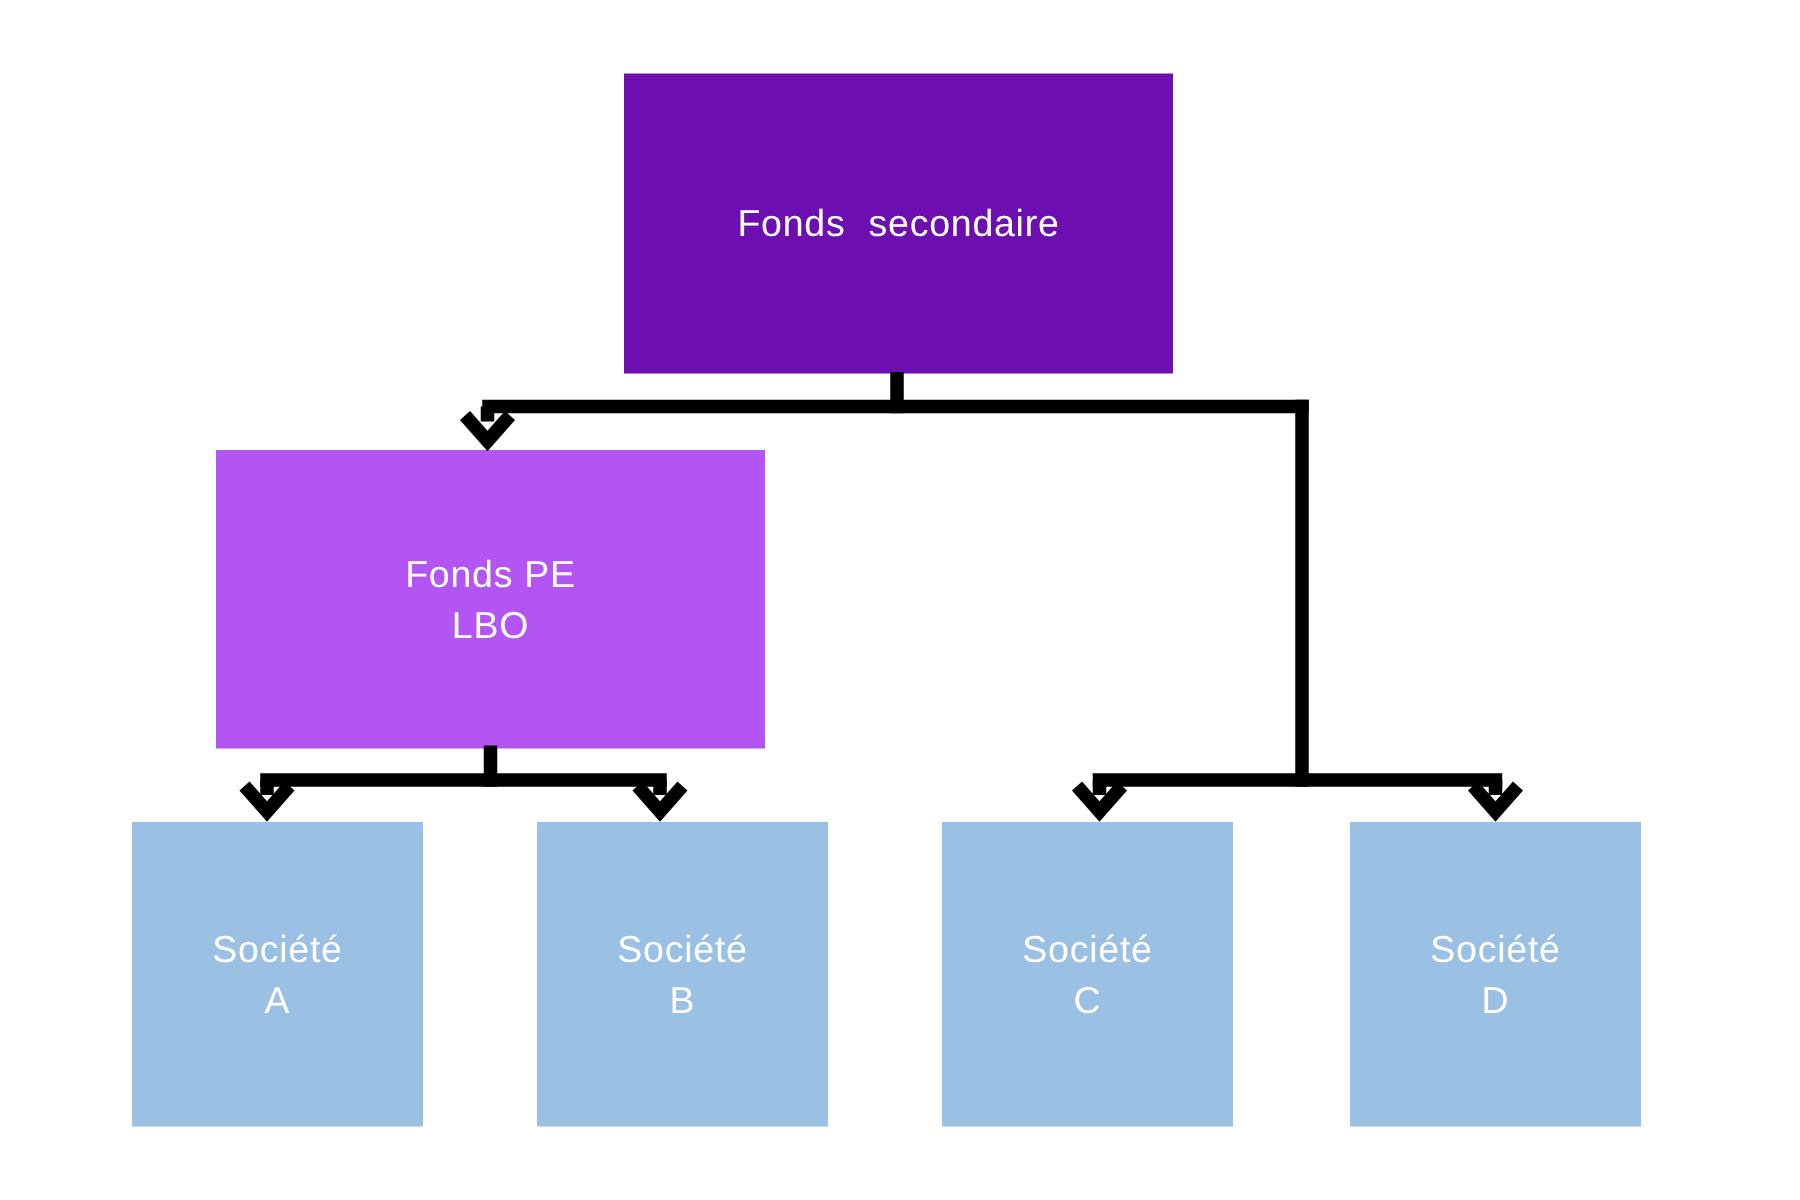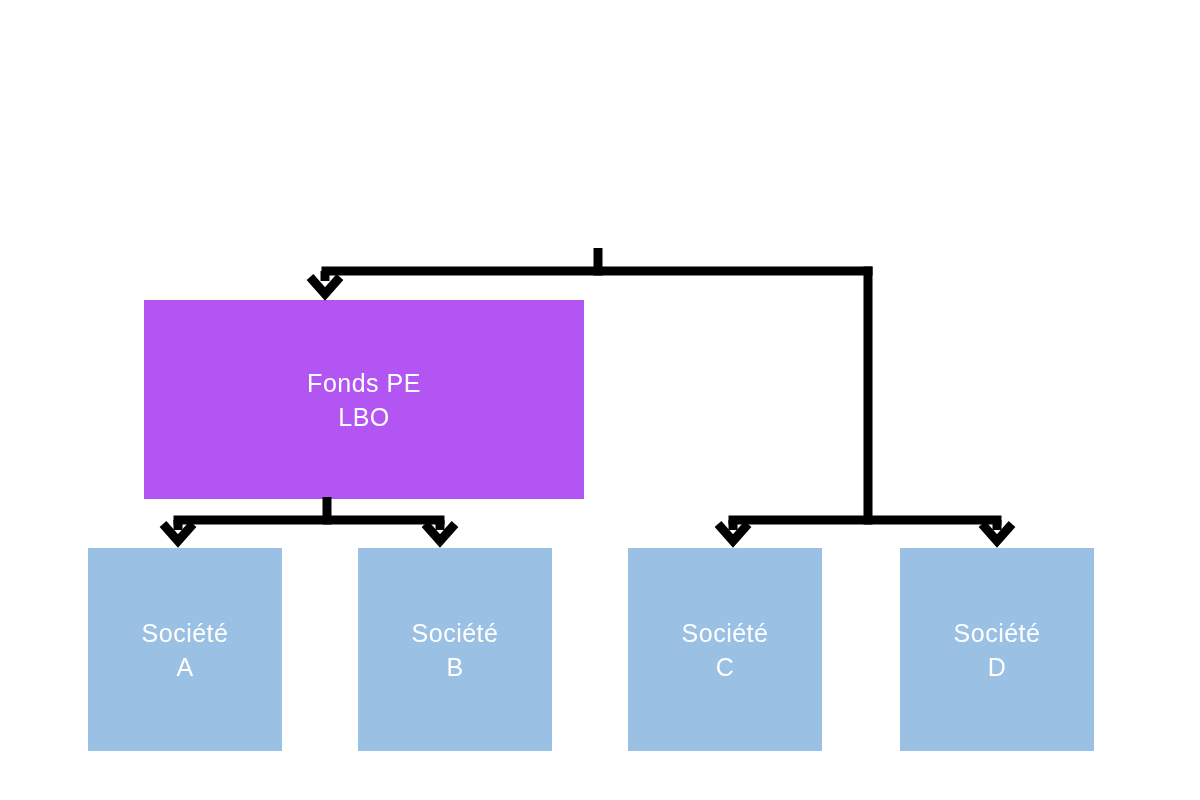--- a/index.html
+++ b/index.html
@@ -29,21 +29,21 @@
     user-select: none;
   }
   .node-root {
     left: 416px; top: 49px;
     width: 366px; height: 200px;
     background: #6C0EB0;
     word-spacing: 8px;
   }
   .node-fund {
     left: 144px; top: 300px;
-    width: 440px; height: 199px;
+    width: 366px; height: 199px;
     background: #B355F3;
     justify-content: center;
   }
   .node-company {
     top: 548px;
     width: 194px; height: 203px;
     background: #9AC0E4;
   }
   .node-a { left: 88px; }
   .node-b { left: 358px; }
@@ -62,20 +62,23 @@
     stroke-width: 9;
     stroke-linejoin: miter;
     stroke-miterlimit: 10;
   }
 </style>
 </head>
 <body>
 
 <div class="canvas">
 
+  <div class="node node-root">
+    <span>Fonds secondaire</span>
+  </div>
 
   <div class="node node-fund">
     <span>Fonds PE</span>
     <span>LBO</span>
   </div>
 
   <div class="node node-company node-a">
     <span>Société</span>
     <span>A</span>
   </div>

